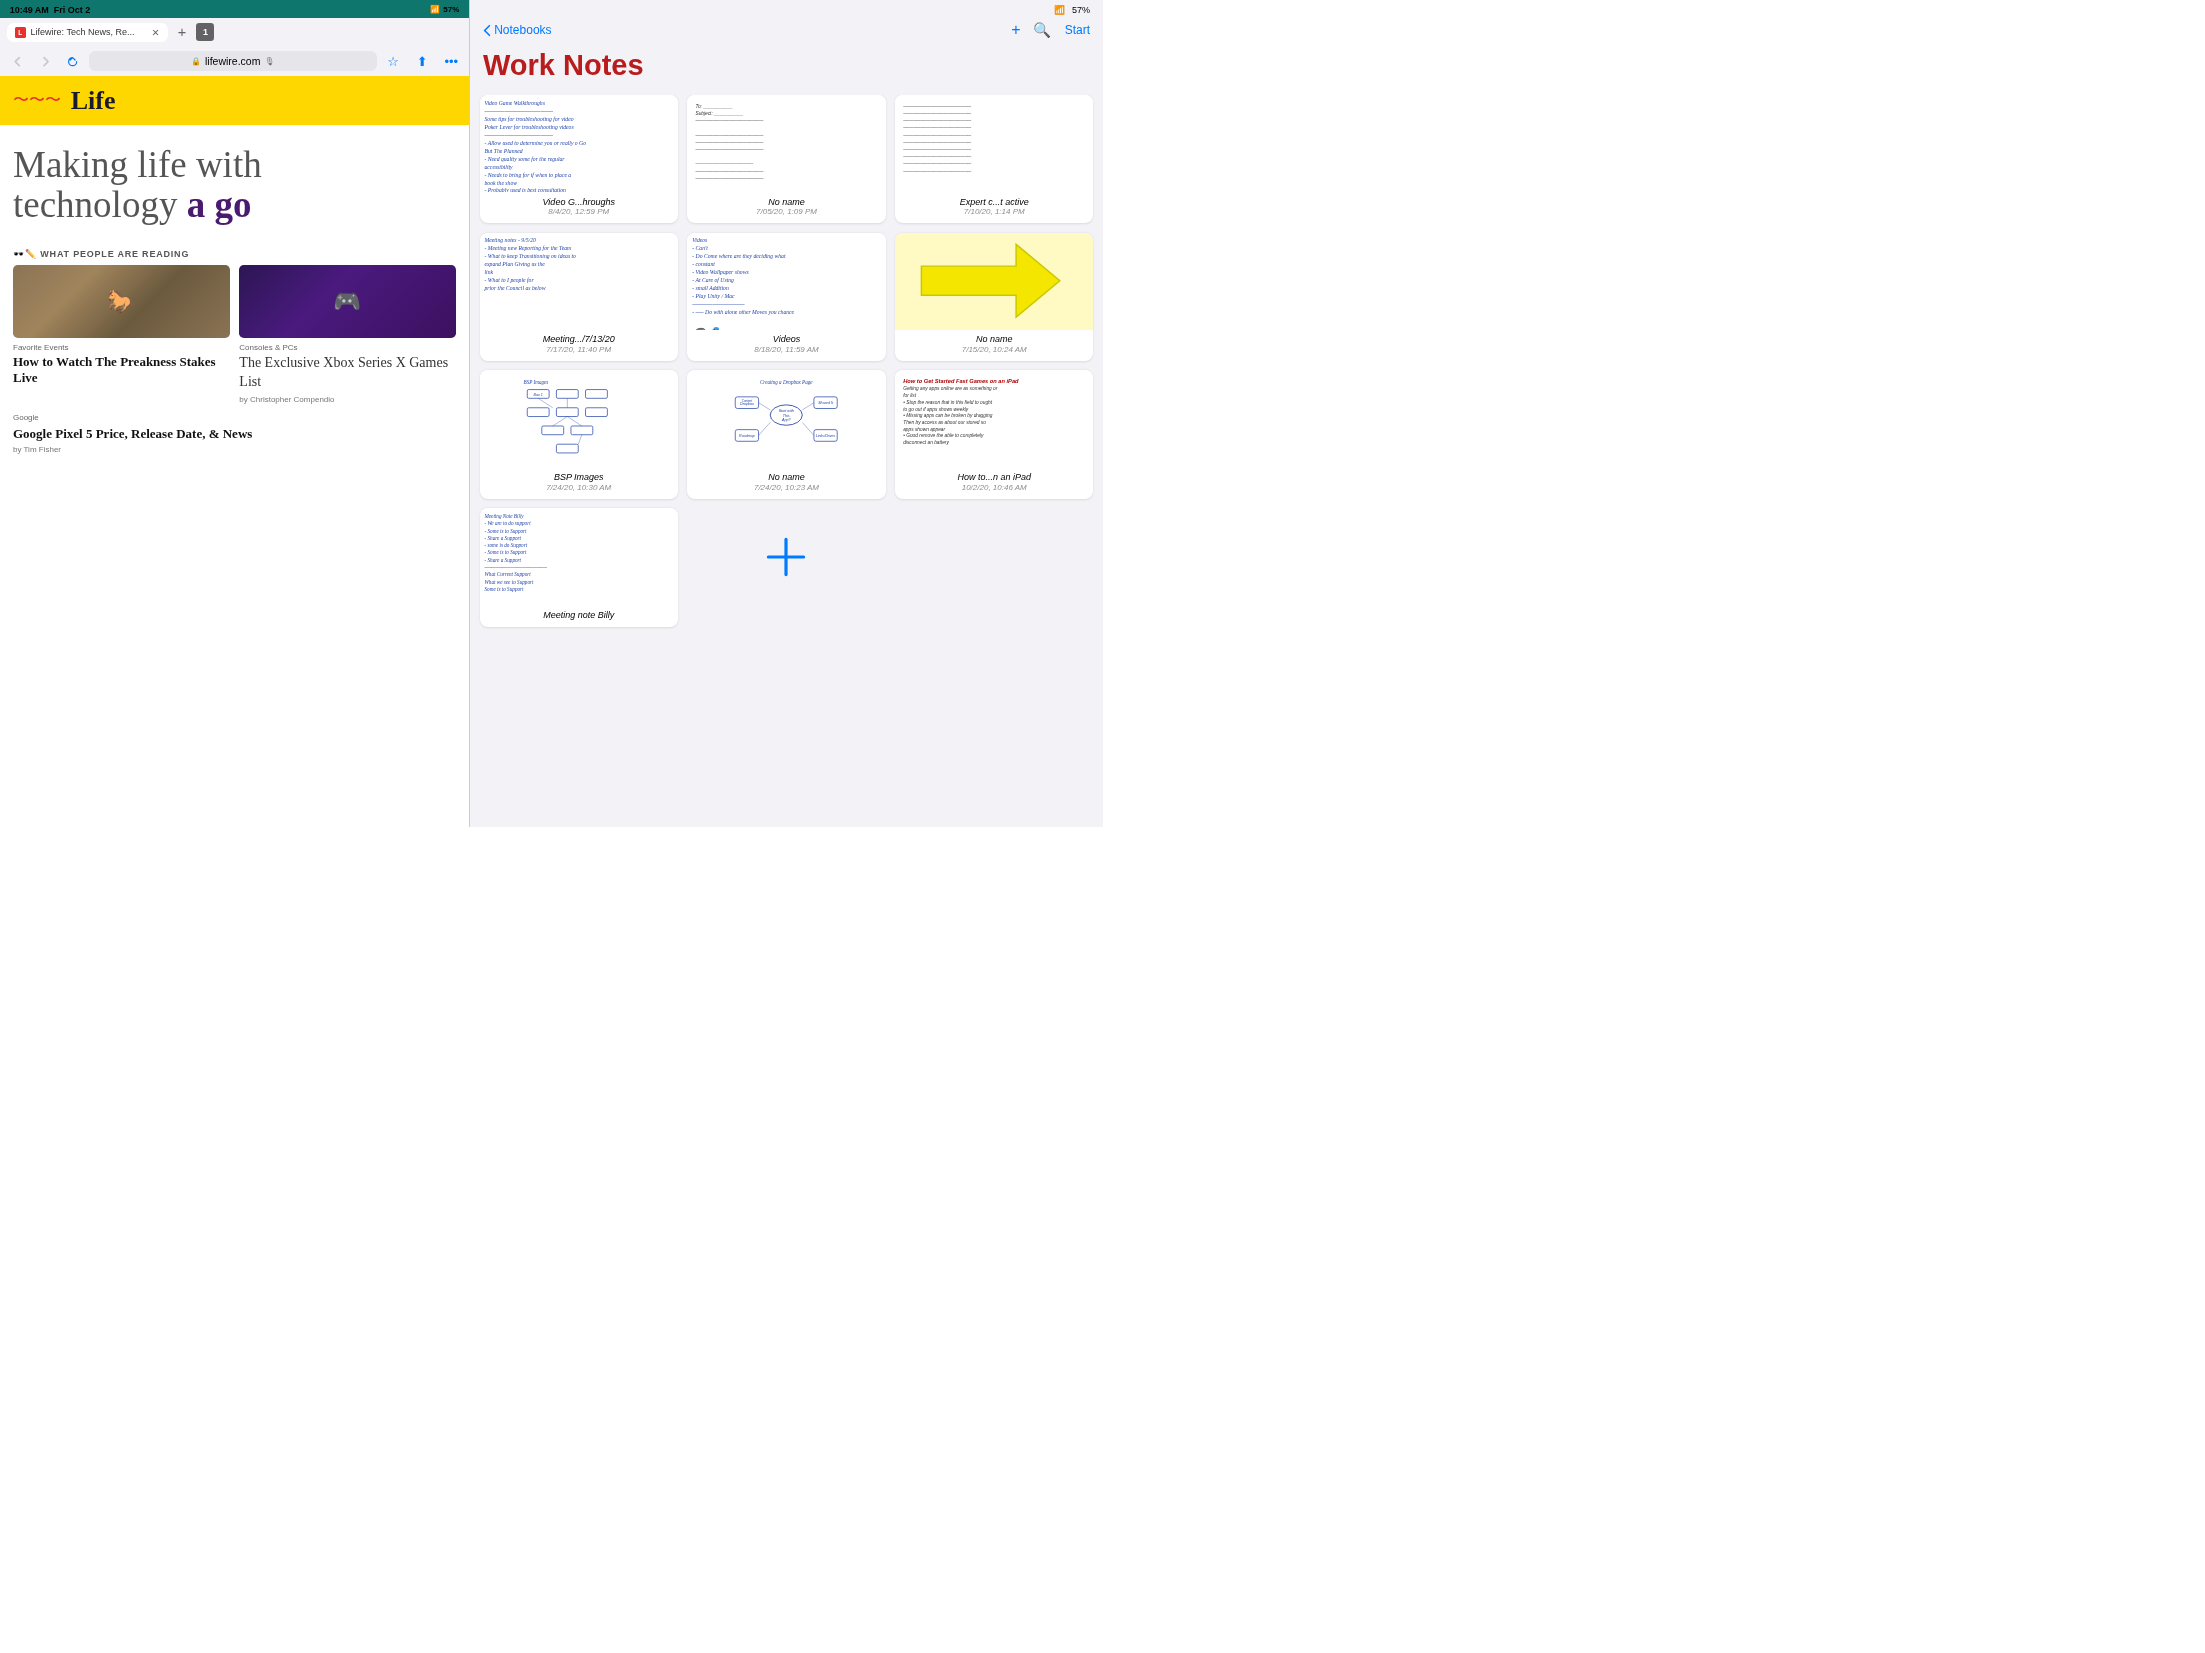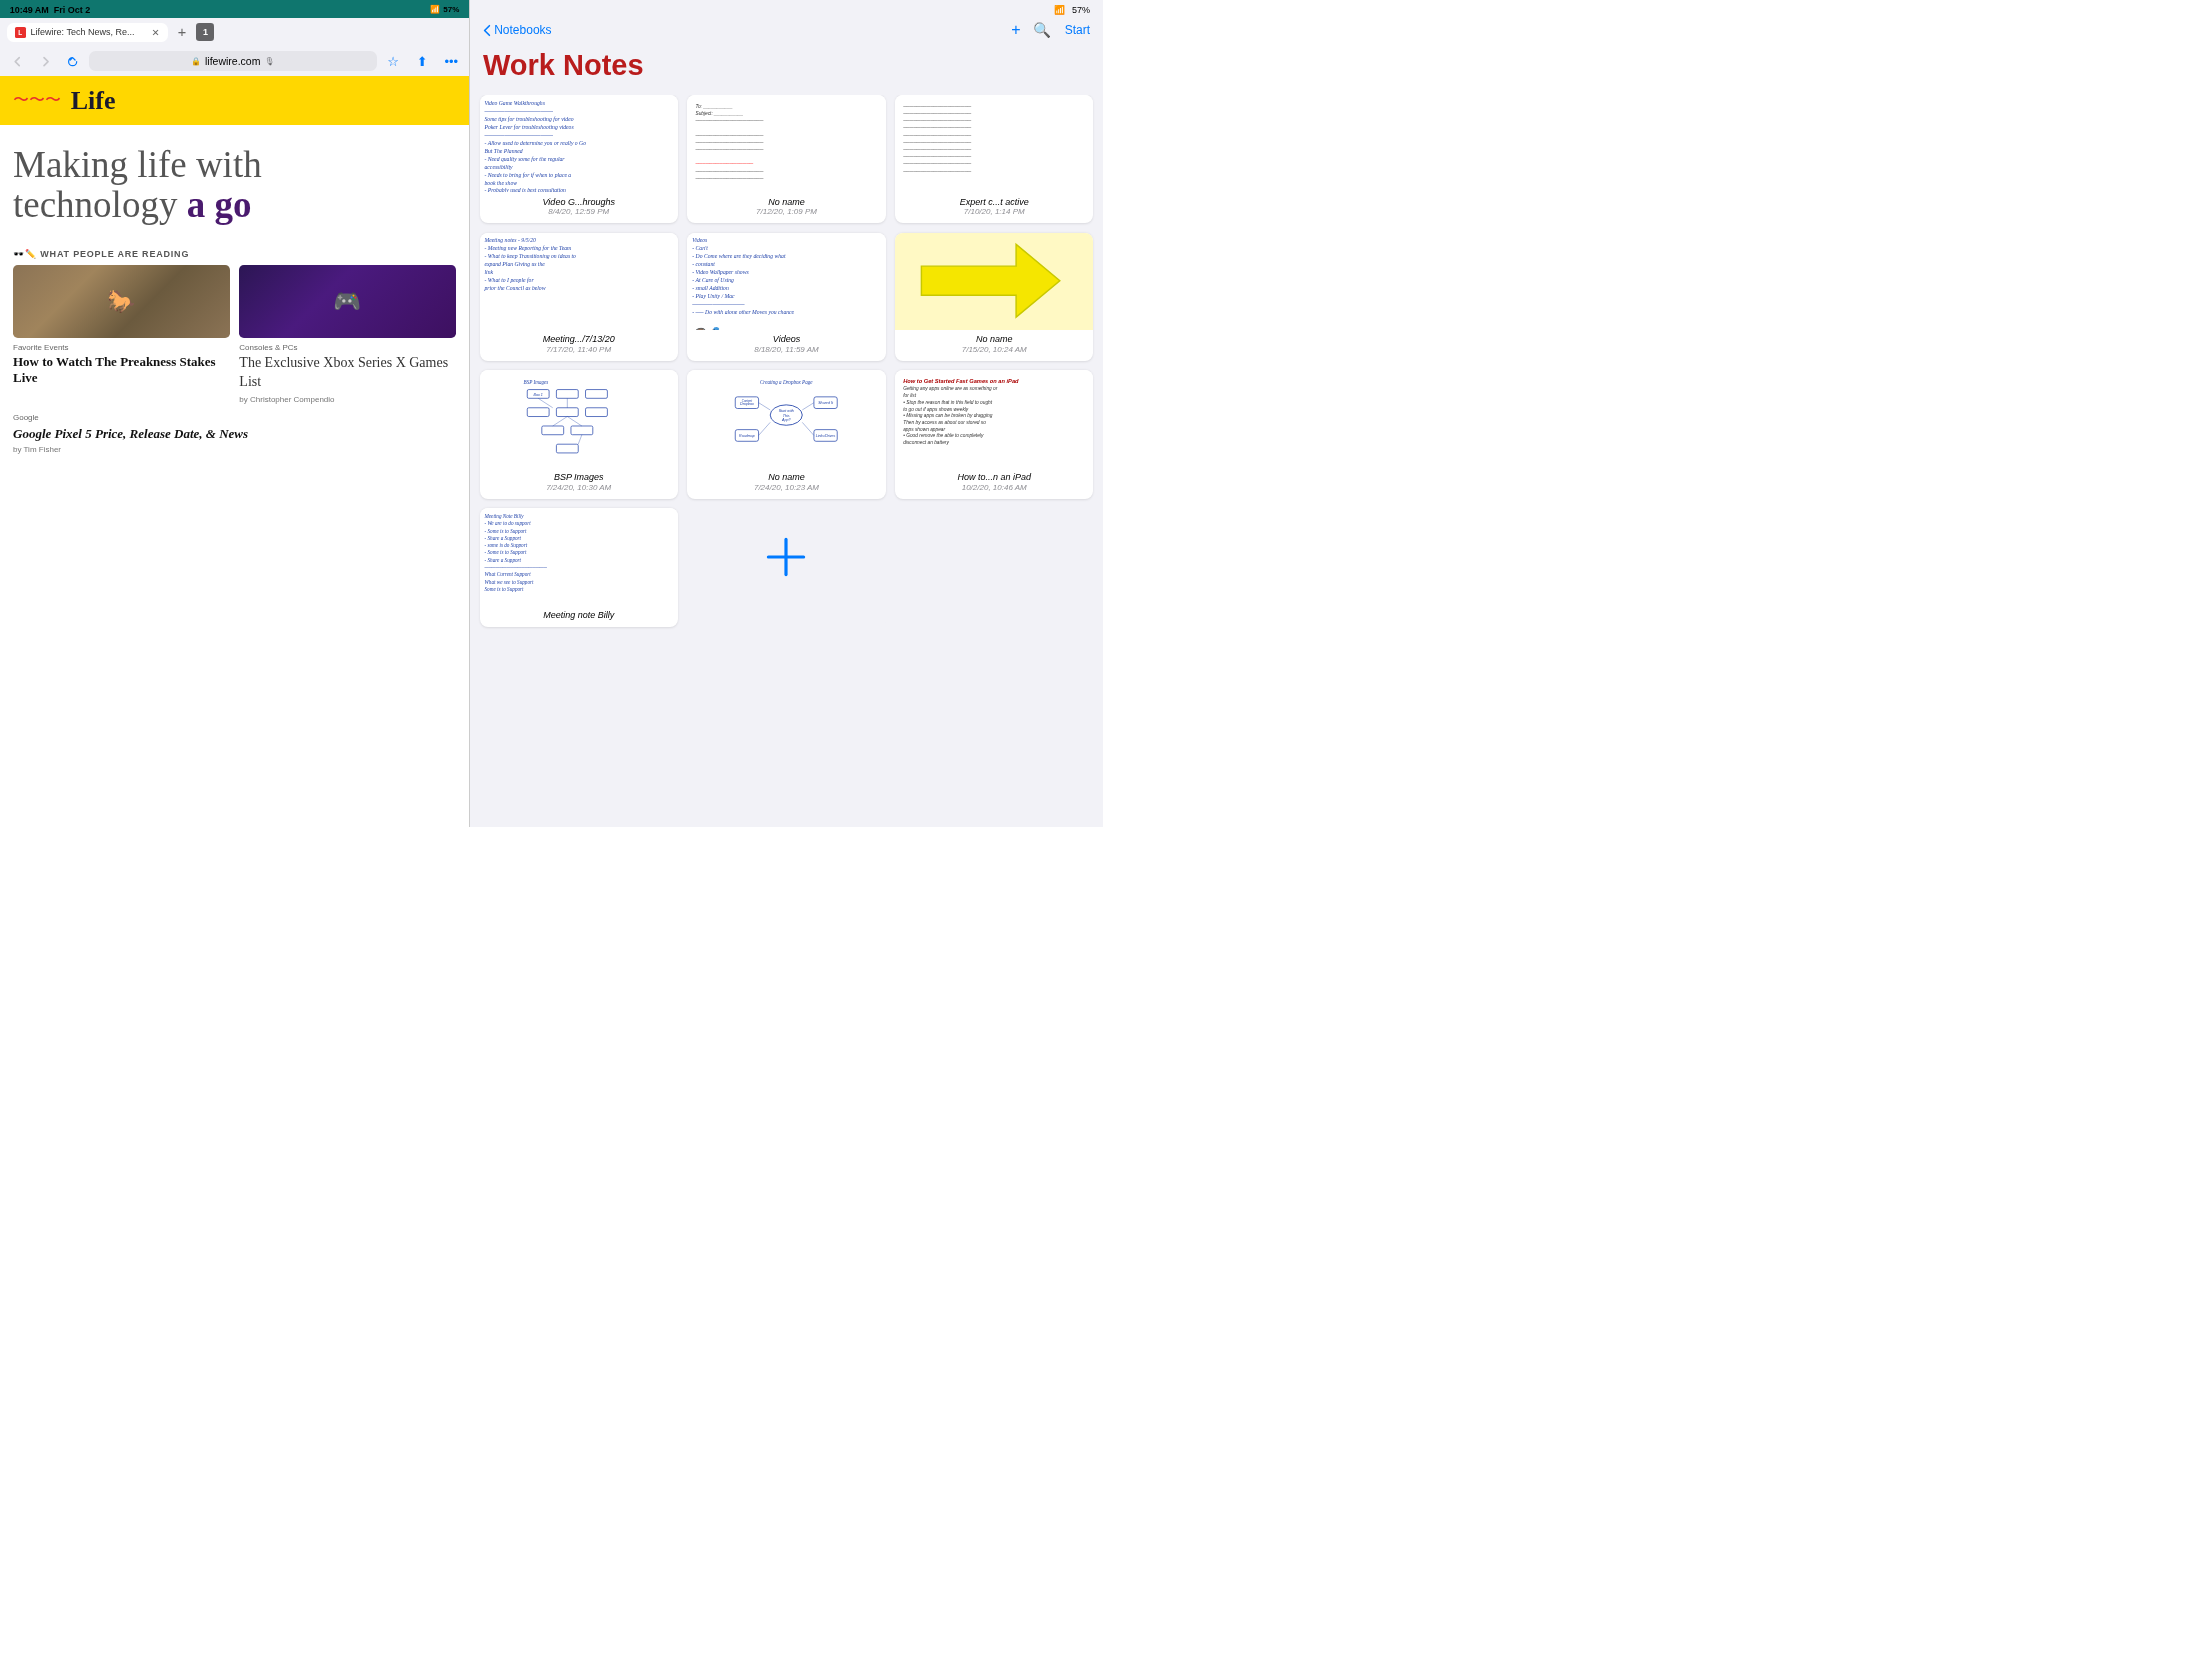--- a/index.html
+++ b/index.html
@@ -494,21 +494,21 @@
           <div class="gaming-img">🎮</div>
         </div>
         <div class="article-category">Consoles &amp; PCs</div>
         <div class="article-desc">The Exclusive Xbox Series X Games List</div>
         <div class="article-byline">by Christopher Compendio</div>
       </div>
     </div>
 
     <div style="padding: 9.7px 13px 0;">
       <div class="article-category">Google</div>
-      <div class="article-desc" style="font-size:13px; font-weight:700; color:#111;font-style:italic;">Google Pixel 5 Price, Release Date, &amp; News</div>
+      <div class="article-desc" style="font-size:13px; font-weight:700; color:#111;">Google Pixel 5 Price, Release Date, &amp; News</div>
       <div class="article-byline">by Tim Fisher</div>
     </div>
   </div>
 </div>
 
 <div class="notes-panel">
 
   <div class="notes-status-bar">
     <span>📶</span>
     <span>57%</span>
@@ -568,21 +568,21 @@
           ────────────────────<br>
           ────────────────────<br>
           <br>
           <span style="color:red;">─────────────────</span><br>
           ────────────────────<br>
           ────────────────────<br>
         </div>
       </div>
       <div class="note-info">
         <div class="note-name">No name</div>
-        <div class="note-date">7/12/20, 1:09 PM</div>
+        <div class="note-date">7/05/20, 1:09 PM</div>
       </div>
     </div>
 
     <div class="note-card">
       <div class="note-thumbnail">
         <div style="font-size:4.8px; color:#333; line-height:1.5; padding:3.2px;">
           ────────────────────<br>
           ────────────────────<br>
           ────────────────────<br>
           ────────────────────<br>

